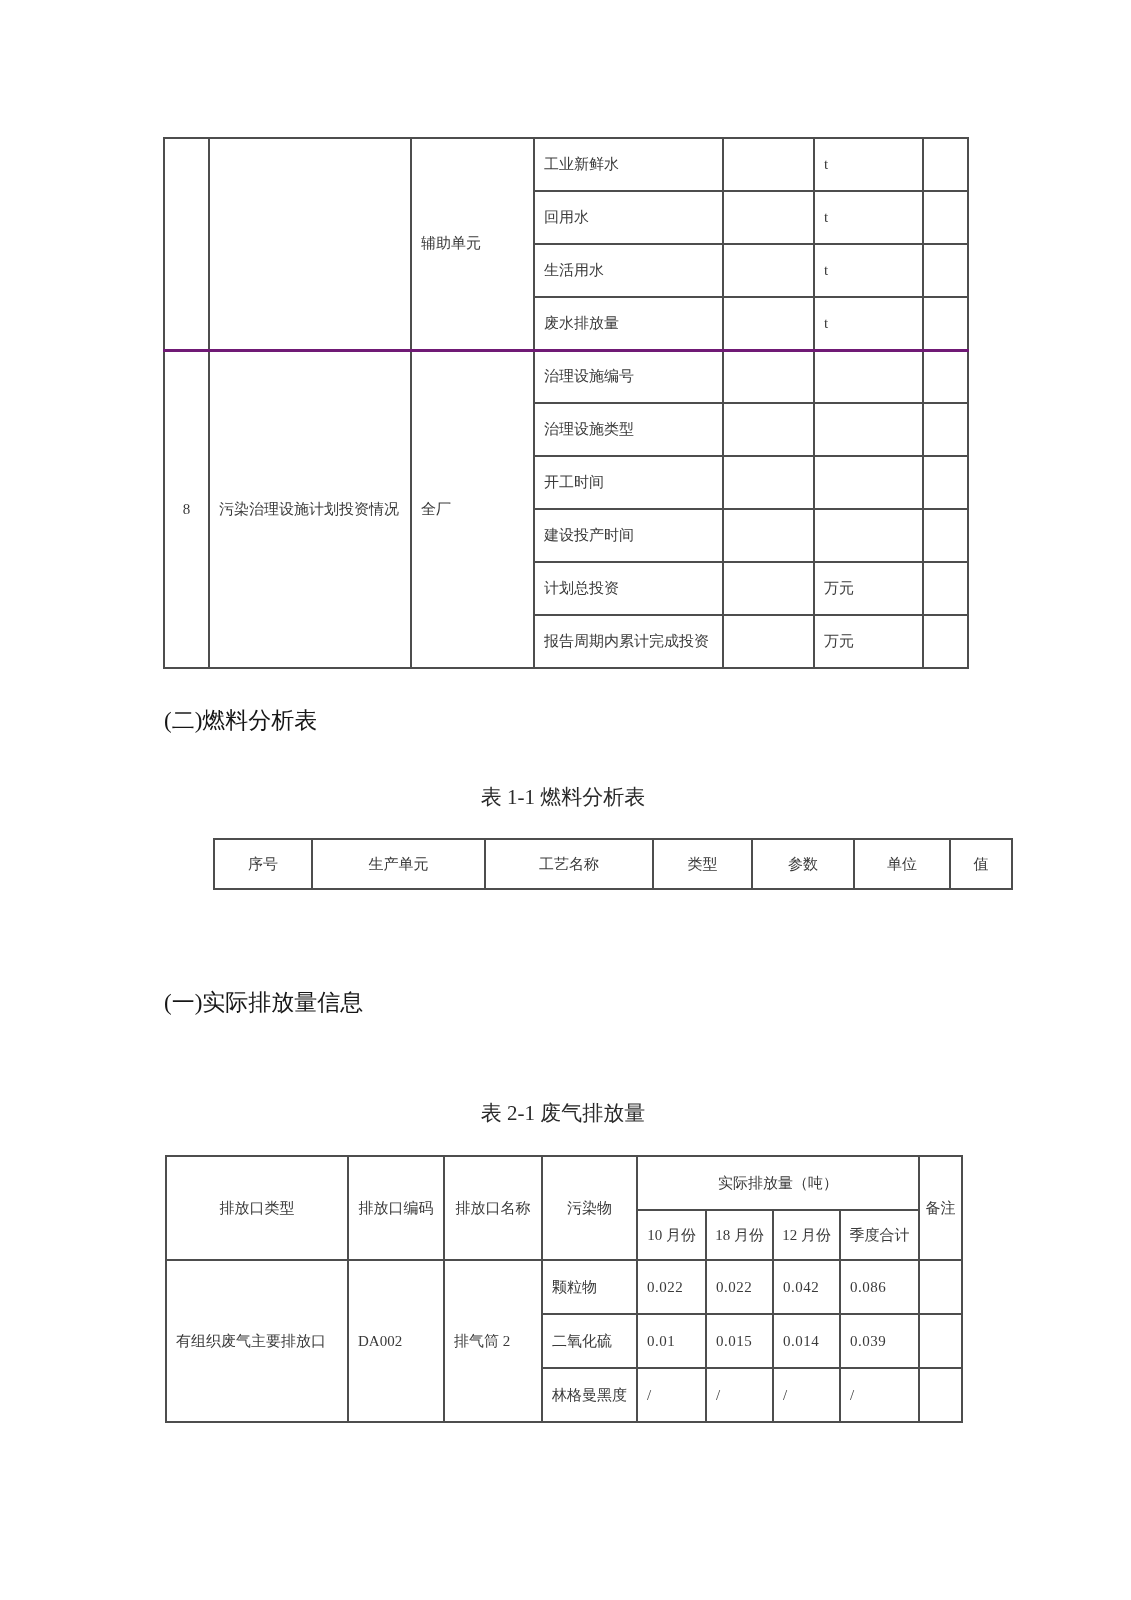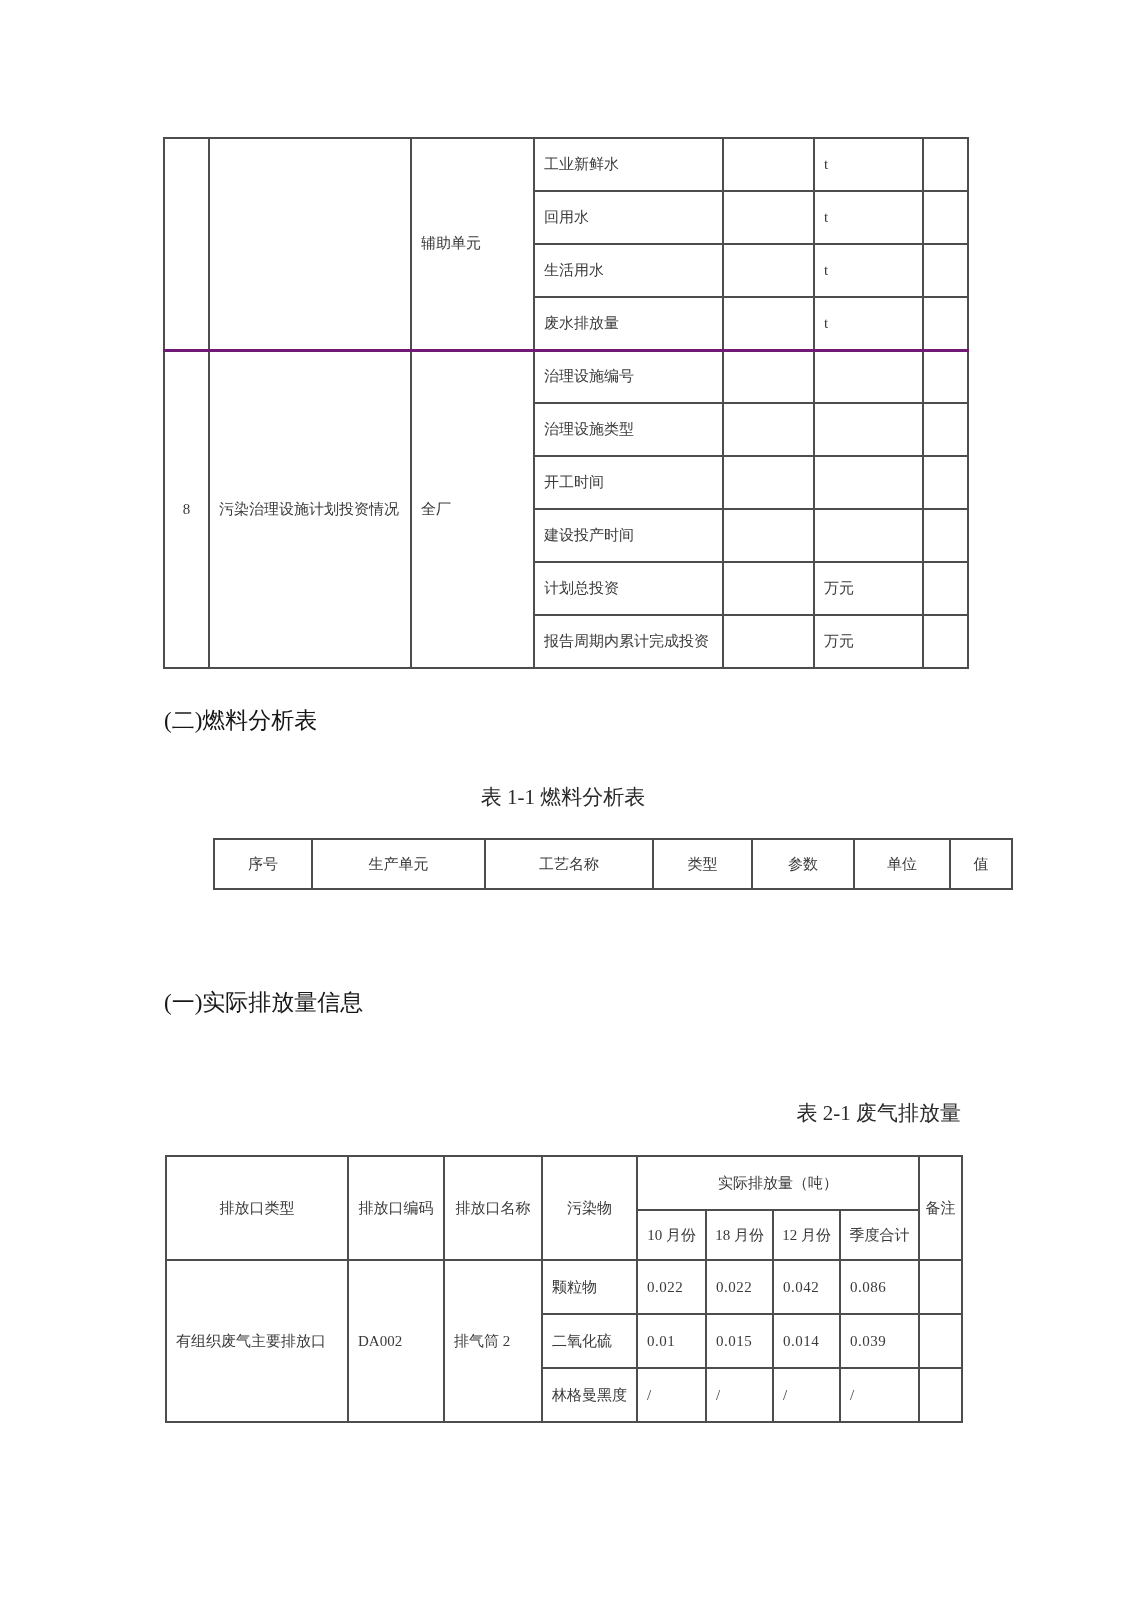--- a/index.html
+++ b/index.html
@@ -49,21 +49,21 @@
     white-space:nowrap;
   }
   #main-heading {
     position:absolute; left:163px; top:917px;
     font-size:34px; line-height:44px; font-weight:700; color:#111111;
     letter-spacing:2px; white-space:nowrap;
   }
   #sec-fuel   { top:700px;margin-top:6px; }
   #cap-fuel   { top:784px; }
   #sec-actual { top:988px; }
-  #cap-emission { top:1100px;text-align:right; }
+  #cap-emission { top:1100px; }
 </style>
 </head>
 <body>
 
 <div class="page">
 
   <table class="tbl" id="plant-table">
     <colgroup>
       <col style="width:45px">
         <col style="width:202px">

